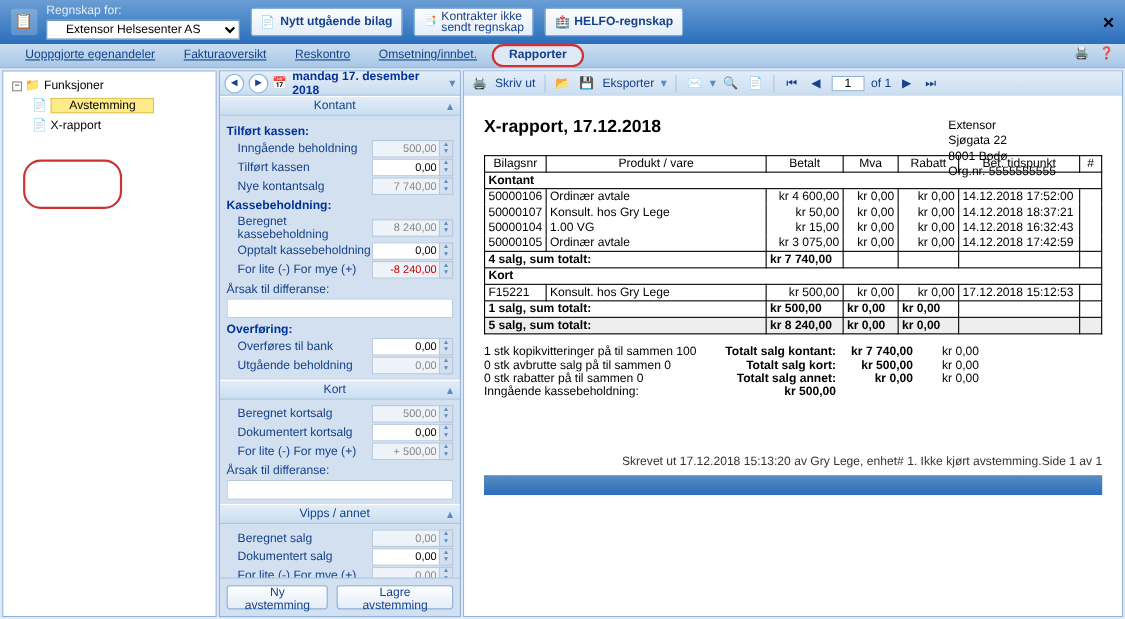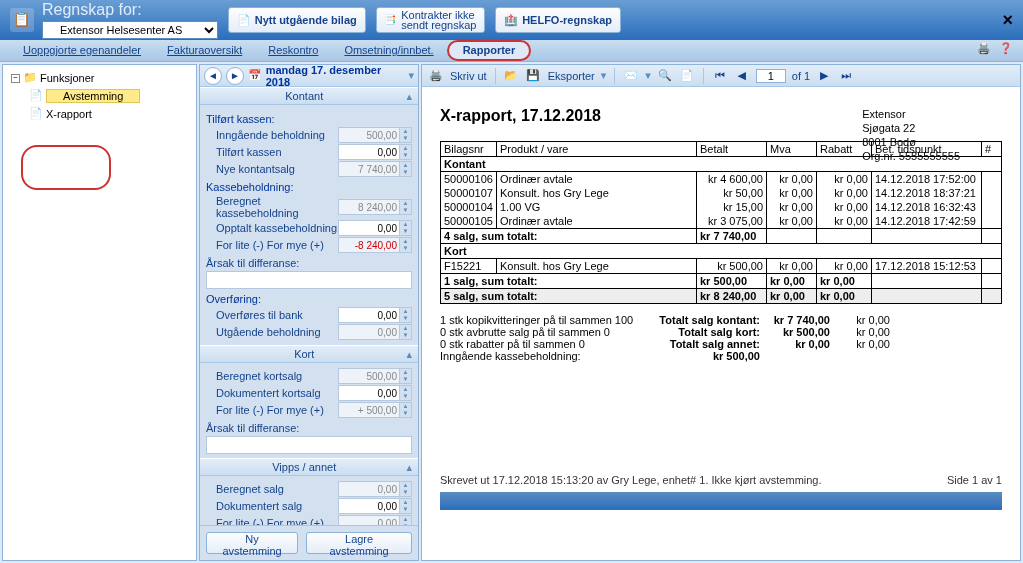--- a/index.html
+++ b/index.html
@@ -2,21 +2,21 @@
 <html><head>
 <meta charset="utf-8">
 <style>
 *{box-sizing:border-box;margin:0;padding:0;font-family:Tahoma,Arial,sans-serif;font-size:11px}
 body{background:#dfe8f6;width:1023px;height:563px;overflow:hidden;position:relative}
 .titlebar{background:linear-gradient(#6a9ed4,#2b6ebc);height:40px;display:flex;align-items:center;padding:0 10px;color:#fff}
 .titlebar .logo{width:24px;height:24px;background:#fff3;border-radius:3px;margin-right:8px;position:relative}
 .titlebar .logo::before{content:"📋";position:absolute;top:3px;left:3px;font-size:14px}
 .titlebar .col{display:flex;flex-direction:column;gap:2px}
 .titlebar select{width:176px;height:18px;font-size:11px;border:1px solid #5a8cc0;background:#fff;padding:0 13px}
-.titlebar .tlabel{font-size:16px;color:#e0ecf8}
+.titlebar .tlabel{font-size:11px;color:#e0ecf8}
 .titlebar .rbtn{margin-left:10px;height:26px;background:linear-gradient(#fdfdfd,#e4edf9);border:1px solid #8db2d8;border-radius:3px;padding:0 8px;display:flex;align-items:center;gap:4px;color:#15428b;font-weight:bold;cursor:pointer}
 .titlebar .rbtn.small{font-size:10px;font-weight:normal;line-height:10px;height:26px}
 .titlebar .close{margin-left:auto;font-size:18px;color:#000;cursor:pointer;font-weight:bold}
 .tabs{display:flex;background:linear-gradient(#cadef0,#a8c7e6);height:22px;border-bottom:1px solid #8db2d8;padding-left:10px;position:relative}
 .tab{padding:3px 12px;color:#15428b;border:1px solid transparent;border-bottom:none;cursor:pointer;text-decoration:underline}
 .tab.active{background:#dfe8f6;border:2px solid #c33;border-radius:12px;text-decoration:none;font-weight:bold;padding:2px 14px}
 .tabs .ticons{position:absolute;right:8px;top:2px;display:flex;gap:6px}
 .tabs .ticons span{width:16px;height:16px;display:inline-block;cursor:pointer}
 .main{display:flex;height:501px}
 .sidebar{width:195px;background:#fff;border:1px solid #8db2d8;margin:2px;padding:4px;position:relative}
@@ -26,55 +26,55 @@
 .tree-node .fico{width:14px;height:14px;display:inline-block}
 .tree-node.sel span.lbl{background:#ffeb8a;border:1px solid #e0c558;padding:0 16px}
 .redcircle1{position:absolute;top:80px;left:18px;width:90px;height:45px;border:2px solid #c33;border-radius:16px;pointer-events:none}
 .midpanel{width:220px;background:#d2e0f0;border:1px solid #8db2d8;margin:2px 0;display:flex;flex-direction:column}
 .datebar{height:22px;background:linear-gradient(#e4edf9,#cadef0);display:flex;align-items:center;padding:0 4px;gap:4px;border-bottom:1px solid #a8c7e6}
 .datebar .nav{width:18px;height:18px;border:1px solid #8db2d8;background:#fff;border-radius:9px;display:flex;align-items:center;justify-content:center;cursor:pointer;color:#15428b;font-size:10px}
 .datebar .dt{flex:1;color:#003399;font-weight:bold}
 .section-hdr{background:linear-gradient(#e4edf9,#cadef0);text-align:center;padding:2px;color:#15428b;border-top:1px solid #fff;border-bottom:1px solid #a8c7e6;cursor:pointer}
 .section-hdr .chev{float:right;margin-right:4px;color:#5a8cc0}
 .section-body{padding:4px 6px;overflow:auto}
-.grp-lbl{color:#003399;font-weight:normal;margin:4px 0 2px}
+.grp-lbl{color:#003399;font-weight:bold;margin:4px 0 2px}
 .row{display:flex;align-items:center;margin:1px 0}
 .row .fl{flex:1;color:#15428b;padding-left:10px}
 .row input{width:62px;height:16px;text-align:right;border:1px solid #b5c8de;font-size:10px;padding-right:2px;background:#fff}
 .row input.ro{background:#eef3f9;color:#888}
 .row input.neg{color:#c00}
 .row .spin{width:12px;height:16px;display:flex;flex-direction:column;border:1px solid #b5c8de;border-left:none}
 .row .spin i{flex:1;font-size:6px;text-align:center;line-height:7px;color:#5a8cc0;cursor:pointer;font-style:normal}
 .txtarea{width:100%;height:18px;border:1px solid #b5c8de;margin-top:2px;background:#fff}
 .footer-btns{padding:6px;display:flex;gap:8px;justify-content:center;border-top:1px solid #a8c7e6;margin-top:auto}
 .footer-btns button{height:22px;padding:0 10px;background:linear-gradient(#fdfdfd,#e4edf9);border:1px solid #8db2d8;border-radius:3px;color:#15428b;cursor:pointer}
 .report{flex:1;display:flex;flex-direction:column;margin:2px;border:1px solid #8db2d8;background:#fff}
 .rtoolbar{height:22px;background:linear-gradient(#e4edf9,#cadef0);display:flex;align-items:center;padding:0 6px;gap:6px;border-bottom:1px solid #a8c7e6;color:#15428b}
 .rtoolbar .sep{width:1px;height:16px;background:#a8c7e6;margin:0 2px}
 .rtoolbar .ico{width:16px;height:16px;cursor:pointer;display:inline-flex;align-items:center;justify-content:center;font-size:11px}
 .rtoolbar input{width:30px;height:14px;text-align:center;border:1px solid #8db2d8}
 .rcontent{flex:1;background:#fff;padding:20px 18px 10px;overflow:auto;position:relative}
 .rcontent h2{font-size:16px;font-weight:bold;margin-bottom:16px}
 .company{position:absolute;top:20px;right:60px;font-size:11px;line-height:14px}
 .company b{font-weight:normal}
 table.data{width:100%;border-collapse:collapse;font-size:10px;margin-top:4px}
-table.data th{border:1px solid #000;background:#fff;padding:1px 3px;font-weight:normal;text-align:left}
+table.data th{border:1px solid #000;background:#fff;padding:1px 3px;font-weight:normal;text-align:center}
 table.data th.r{}
 table.data td{border-left:1px solid #000;border-right:1px solid #000;padding:1px 3px}
 table.data td.r{text-align:right}
 table.data tr.sect td{font-weight:bold;border:1px solid #000}
 table.data tr.sum td{font-weight:bold;border-top:1px solid #6d28d9;border-bottom:1px solid #000;text-align:left}
 table.data tr.last td{border-bottom:1px solid #000}
 .totals{margin-top:10px;font-size:10px}
 .totals .trow{display:flex}
 .totals .trow .c1{width:200px}
 .totals .trow .c2{width:120px;text-align:right;font-weight:bold}
 .totals .trow .c3{width:70px;text-align:right;font-weight:bold}
 .totals .trow .c4{width:60px;text-align:right}
-.rfooter{font-size:9px;color:#333;margin-top:112px;display:flex;justify-content:space-between}
+.rfooter{font-size:9px;color:#333;margin-top:52px;display:flex;justify-content:flex-end}
 .bluestrip{height:18px;background:linear-gradient(#5a8cc0,#2b6ebc);margin-top:6px}
 .midpanel .section-body{max-height:none}
 .scrollwrap{flex:1;overflow-y:auto}
 </style>
 </head>
 <body>
 
 <div class="titlebar">
   <div class="logo"></div>
   <div class="col">

